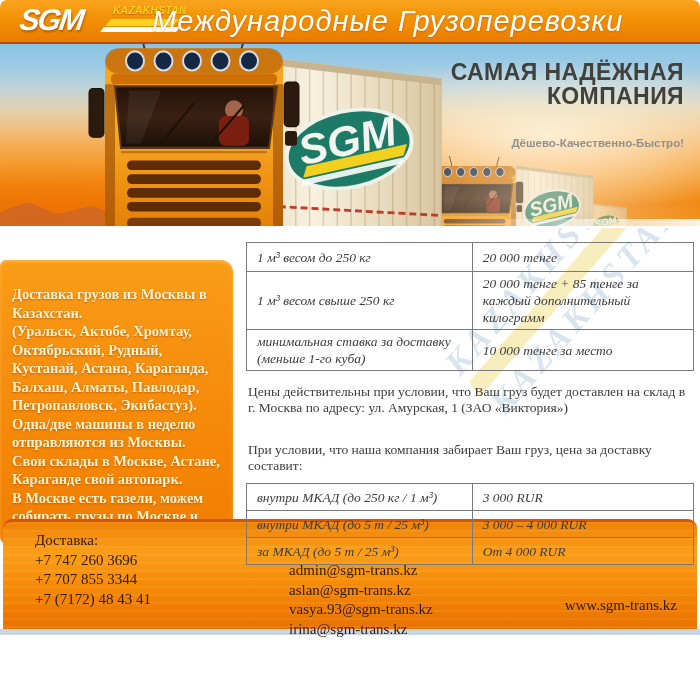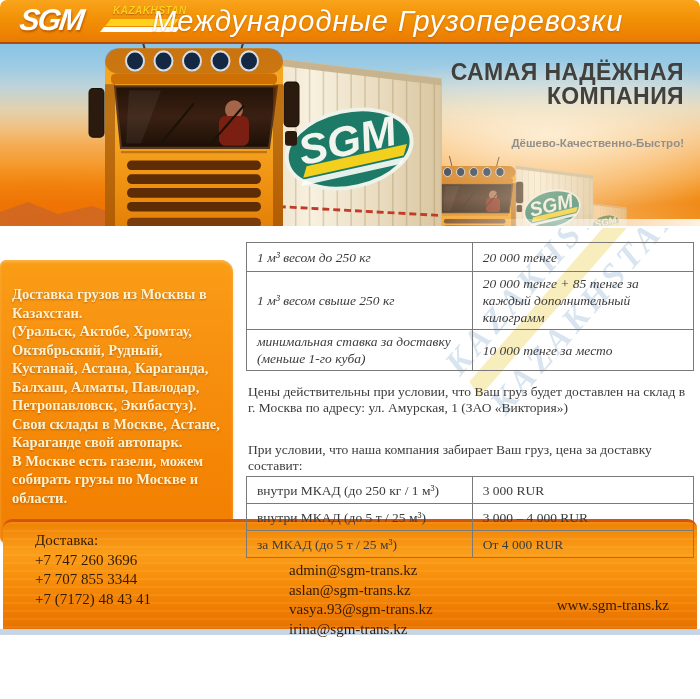--- a/index.html
+++ b/index.html
@@ -75,36 +75,36 @@
   .wm-bar{width:360px;height:18px;background:#f3e086;margin:3px 0;transform:skewX(-18deg);}
   .price-table{width:100%;border-collapse:collapse;position:relative;z-index:1;}
   .price-table td{
     border:1px solid #7a7a7a;padding:3px 10px;font-size:13.5px;line-height:17px;vertical-align:middle;
   }
   .price-table td.c1{width:50.5%;}
   .volume-table td{font-style:italic;height:22px;}
   .pickup-table td{height:20px;}
   .note{font-size:13.5px;line-height:16px;margin:13px 0 0 2px;width:440px;position:relative;z-index:1;}
   .note-2{margin-top:26px;}
-  .pickup-table{margin-top:2px;}
+  .pickup-table{margin-top:9px;font-style:italic;}
   
   .footer{
     height:110px;margin:0 3px;box-sizing:border-box;position:relative;
     border-radius:9px 9px 0 0;
     border-top:3px solid #d2570b;
     background:
       repeating-linear-gradient(180deg, rgba(255,255,255,.07) 0 2px, rgba(255,255,255,0) 2px 8px),
       linear-gradient(180deg,#ef8203 0%,#fb9d18 28%,#f78d08 55%,#ef7c01 82%,#e87300 100%);
     font-family:"Liberation Serif",serif;color:#331a04;
   }
   .footer-grid{display:flex;padding:9px 0 0 32px;}
   .col-phones{width:238px;}
   .col-emails{flex:1;padding-top:30px;margin-left:16px;}
   .footer-line{font-size:15px;line-height:19.5px;white-space:nowrap;}
-  .website{position:absolute;right:28px;bottom:15px;font-size:15px;}
+  .website{position:absolute;right:20px;bottom:15px;font-size:15px;}
   .bottom-strip{height:6px;background:#c8d5e5;}
 </style>
 </head>
 <body>
 
 <div class="header">
   <div class="logo">
     <div class="logo-stripe-y"></div>
     <div class="logo-stripe-w"></div>
     <div class="logo-sgm">SGM</div>
@@ -229,20 +229,21 @@
     <div>САМАЯ НАДЁЖНАЯ</div>
     <div>КОМПАНИЯ</div>
   </div>
   <div class="hero-tagline tagline-1">Дёшево-Качественно-Быстро!</div>
 </div>
 
 <div class="content">
   <div class="sidebar">
     <div>Доставка грузов из Москвы в Казахстан.</div>
     <div>(Уральск, Актобе, Хромтау, Октябрьский, Рудный, Кустанай, Астана, Караганда, Балхаш, Алматы, Павлодар, Петропавловск, Экибастуз).</div>
+    <div>Одна/две машины в неделю отправляются из Москвы.</div>
     <div>Свои склады в Москве, Астане, Караганде свой автопарк.</div>
     <div>В Москве есть газели, можем собирать грузы по Москве и области.</div>
   </div>
 
   <div class="main">
     <div class="watermark">
       <div class="wm-inner">
         <div class="wm-text">KAZAKHSTAN</div>
         <div class="wm-bar"></div>
         <div class="wm-text">KAZAKHSTAN</div>

